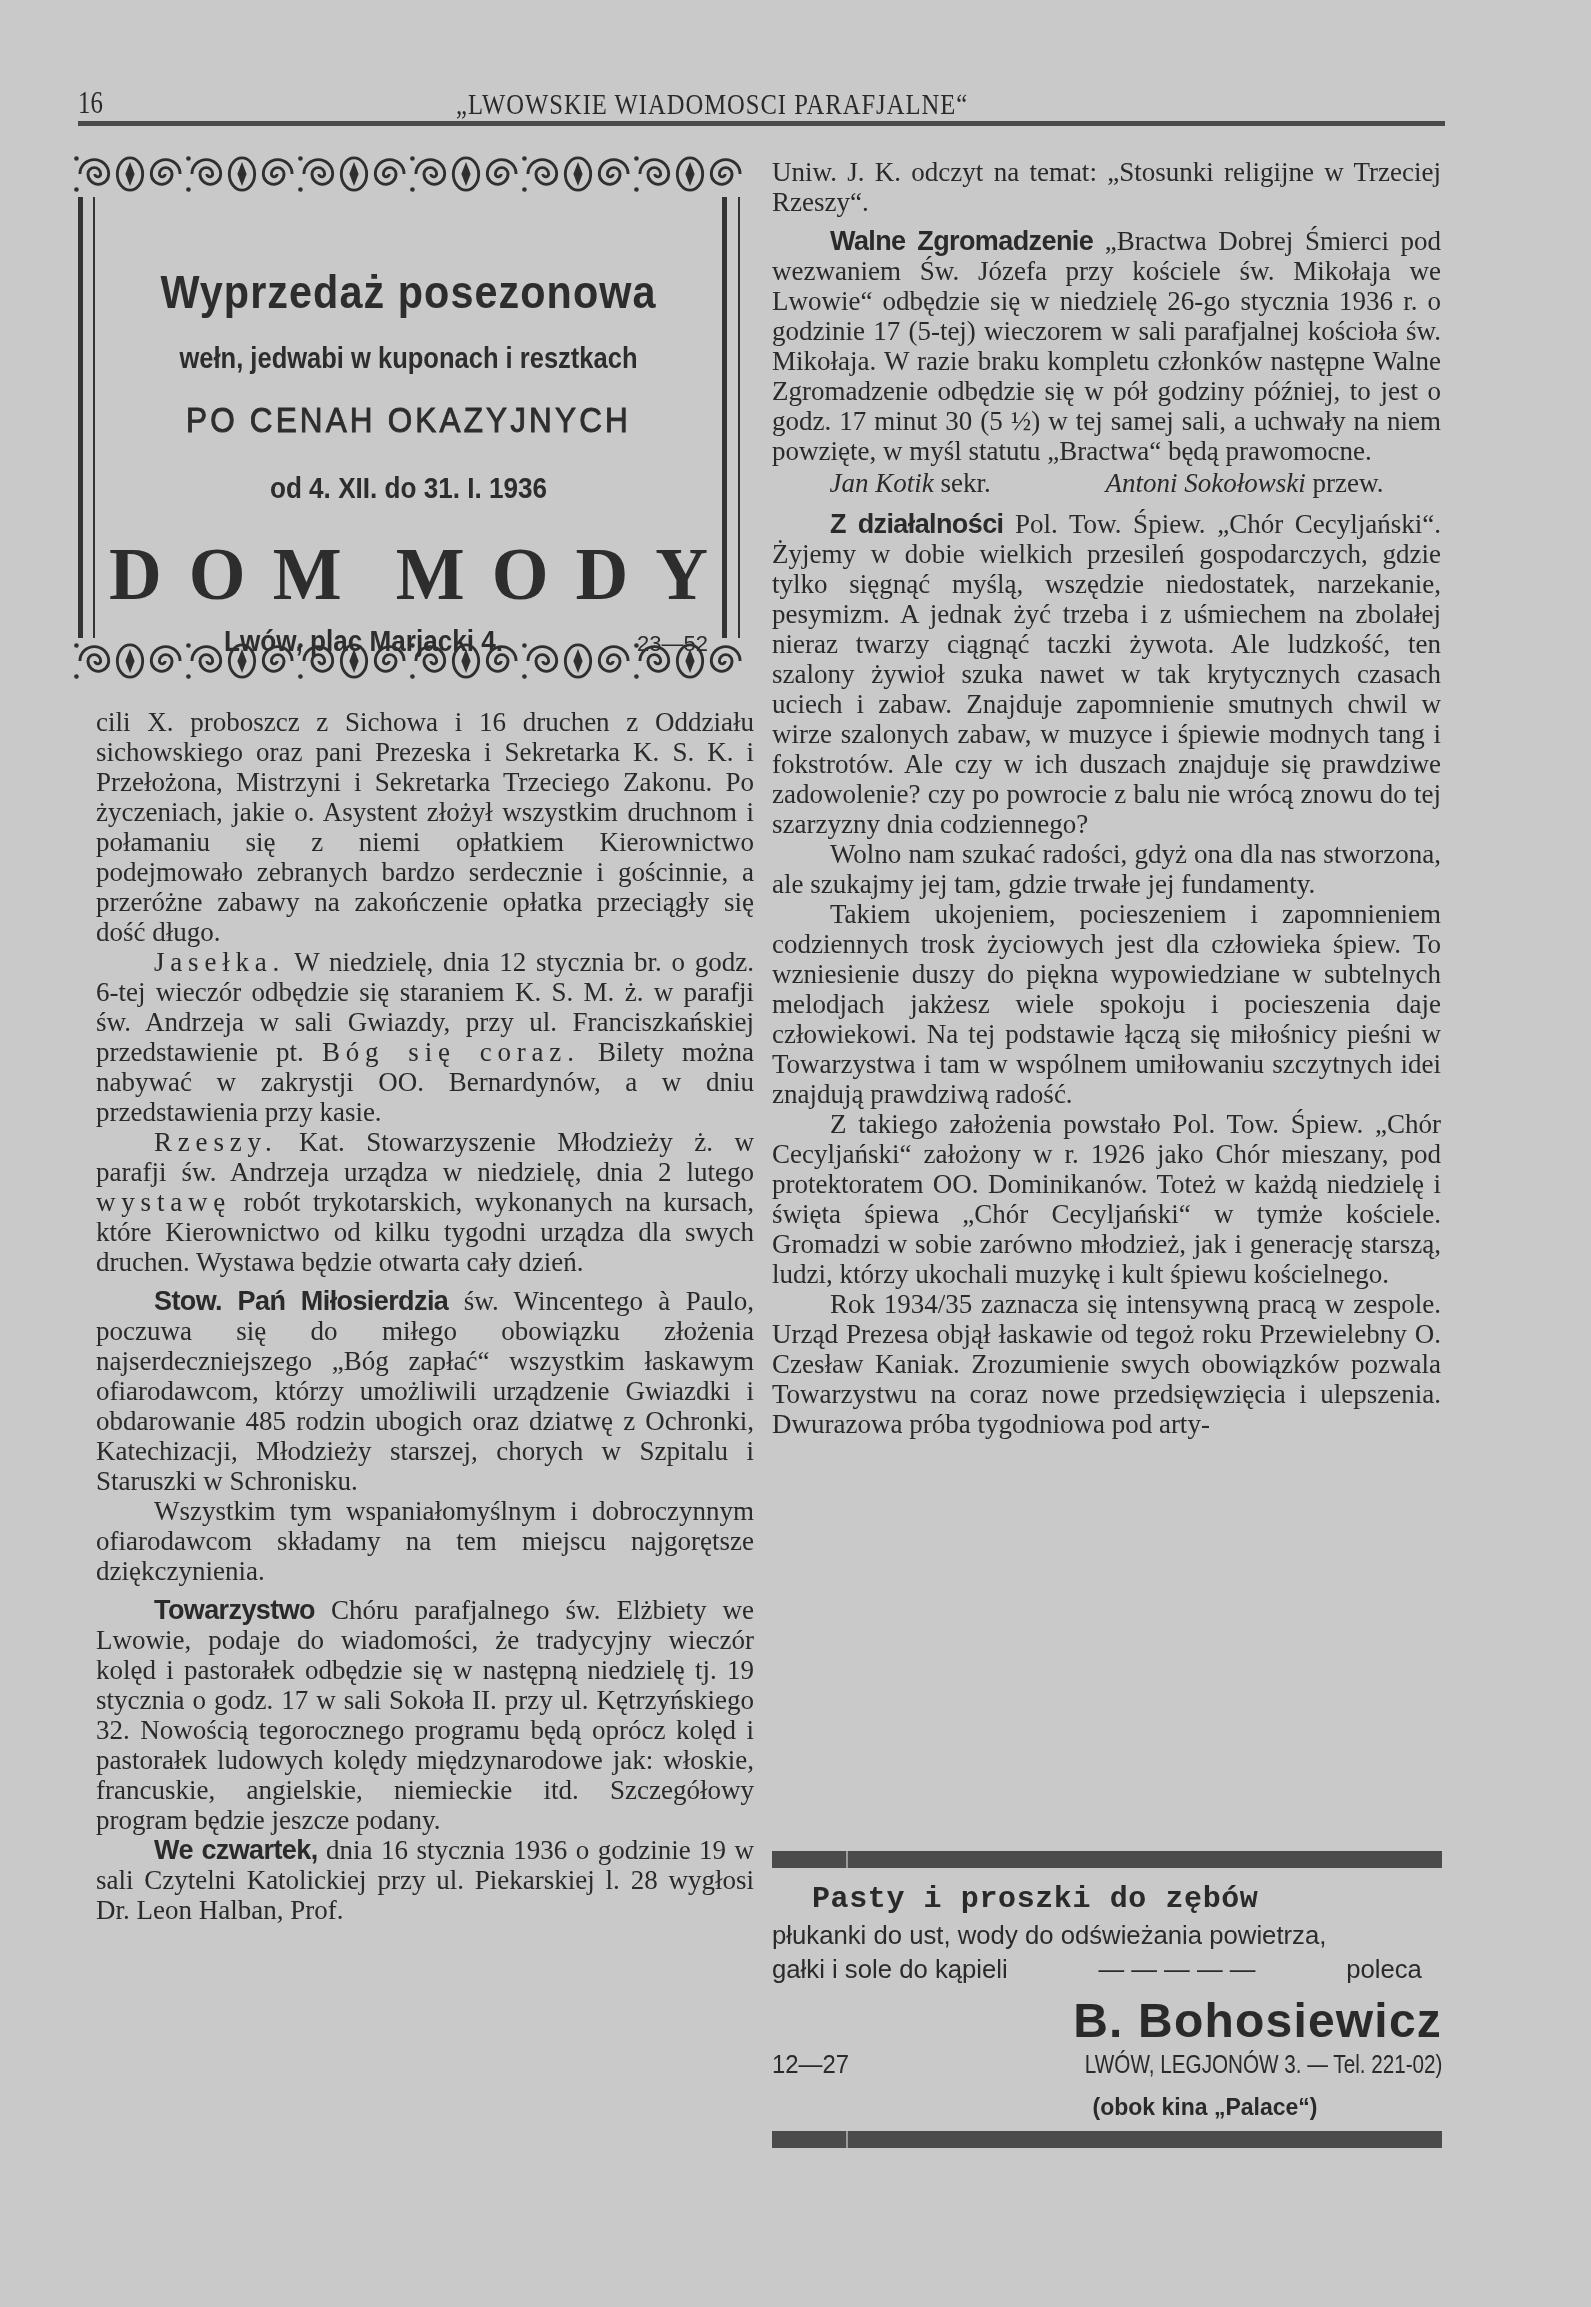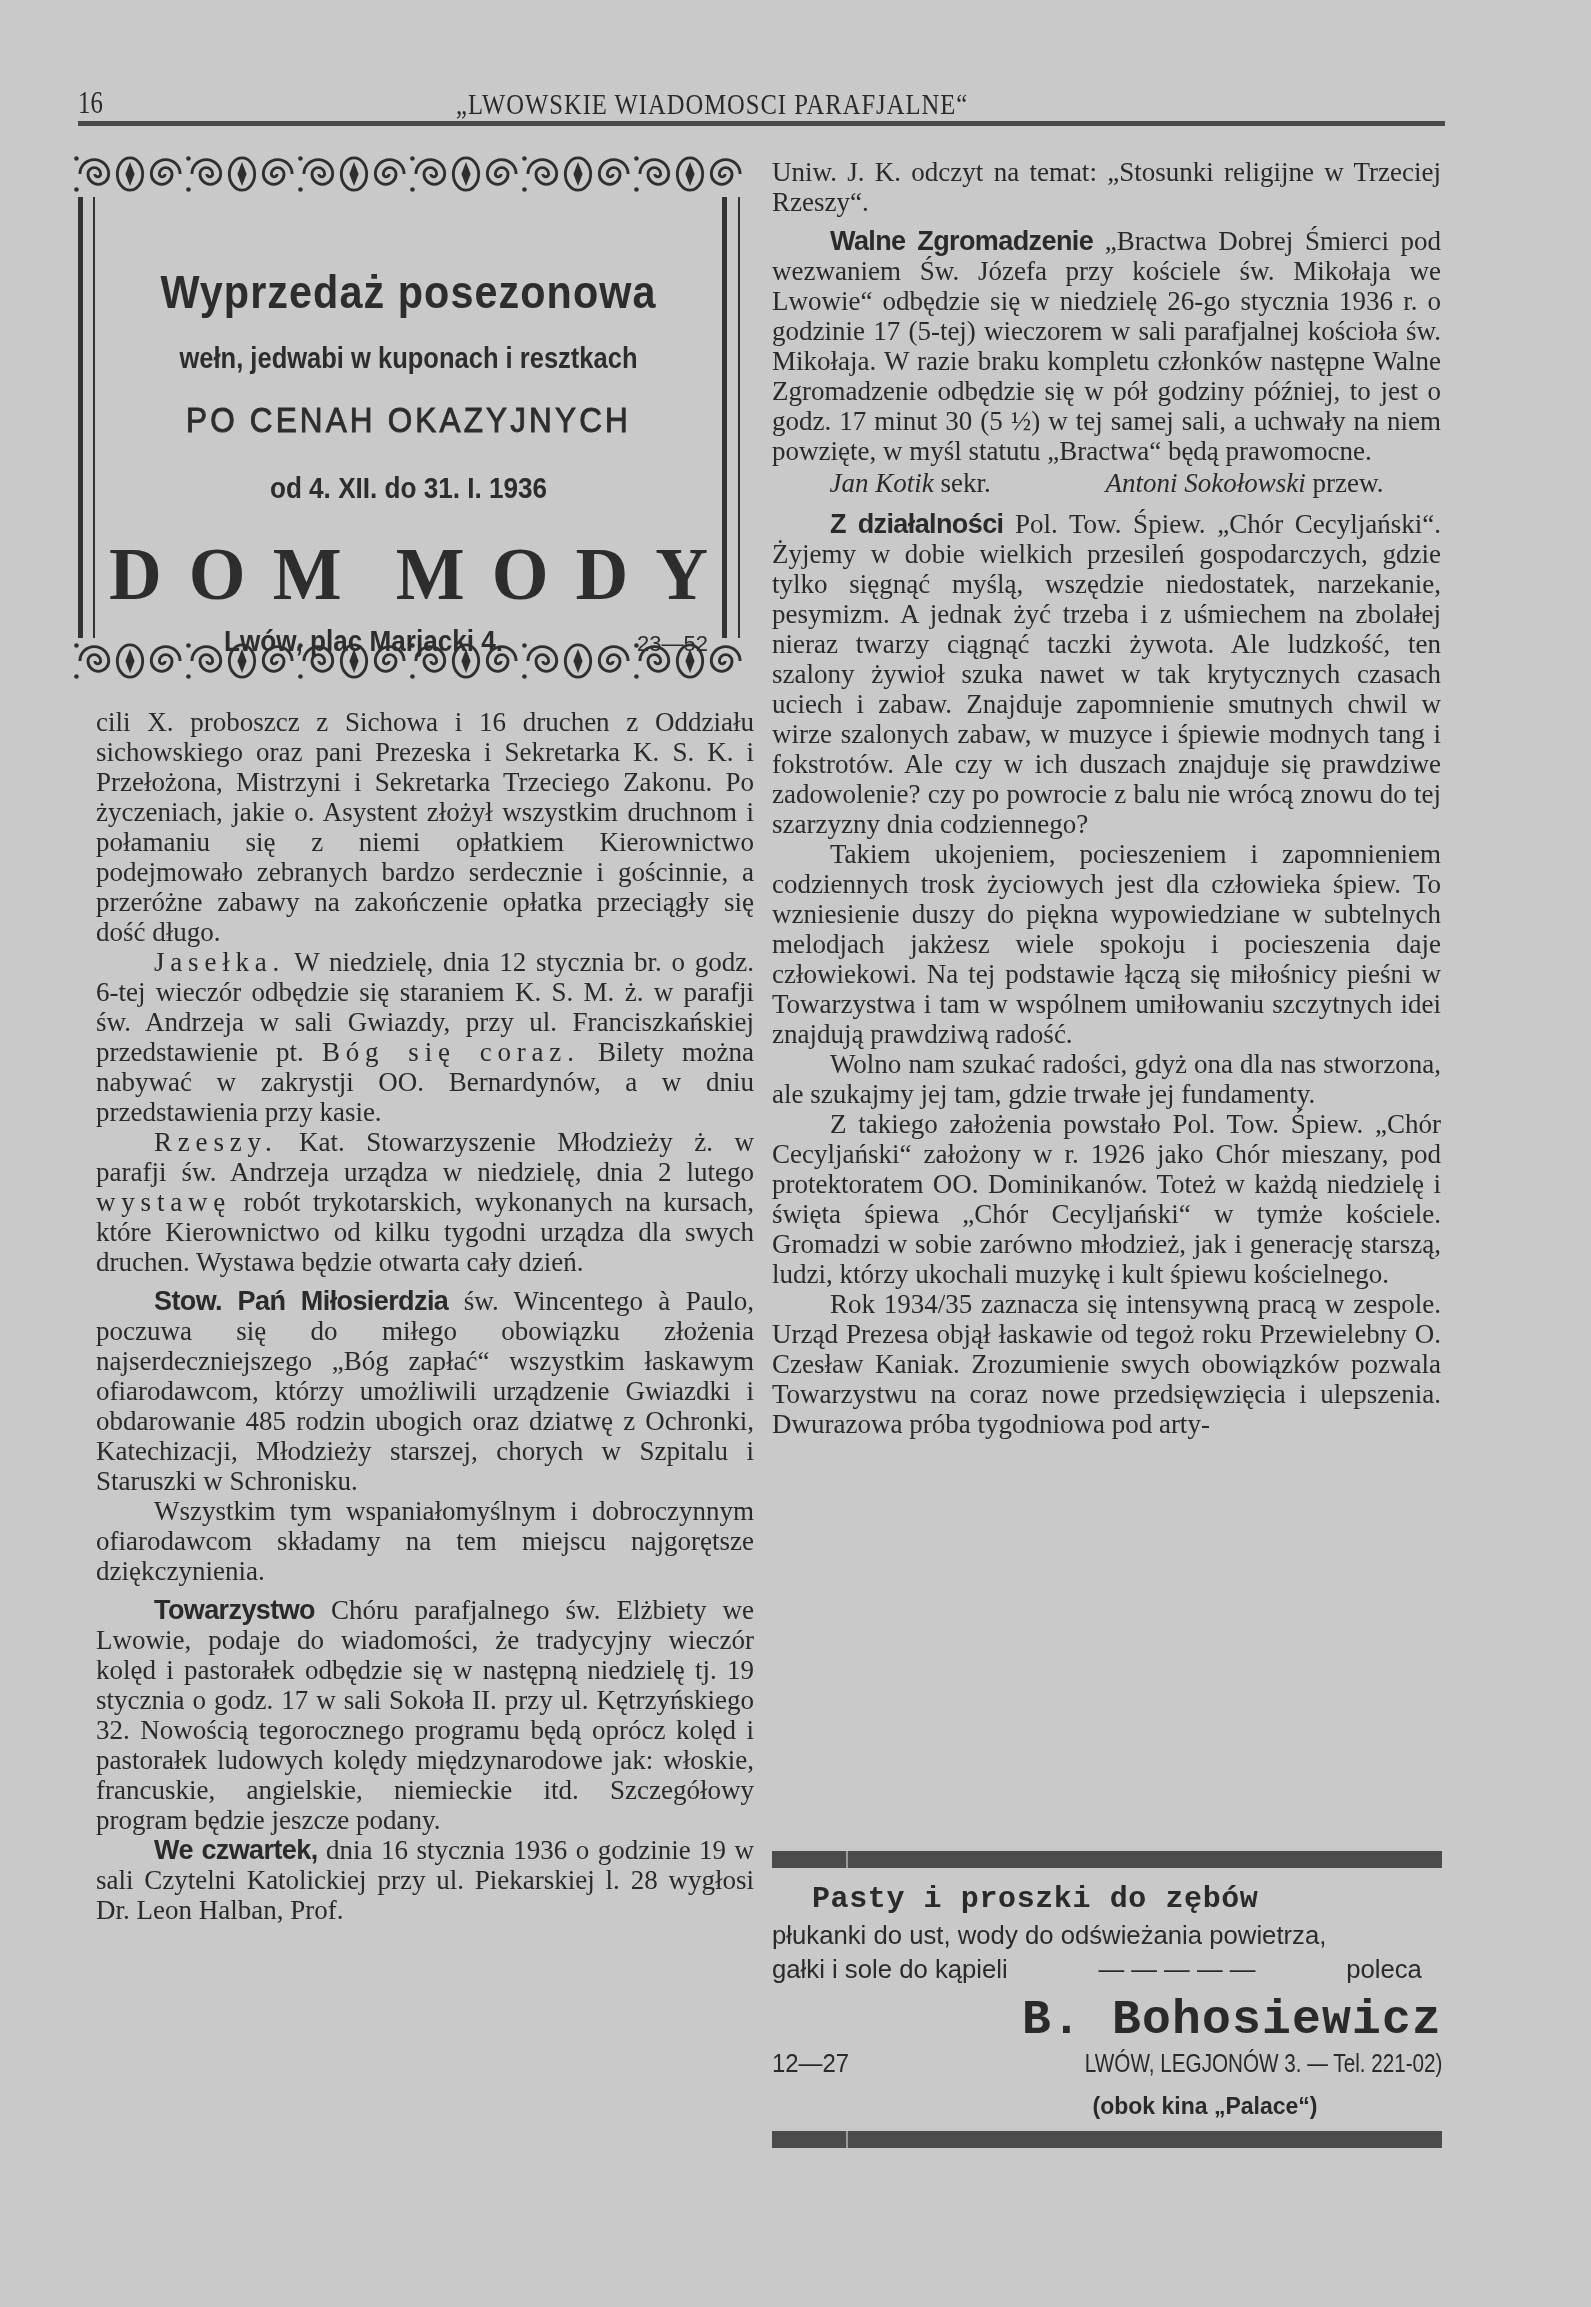--- a/index.html
+++ b/index.html
@@ -68,21 +68,21 @@
   .ad-code { position: absolute; top: 430px; right: 0; font-size: 22px; font-weight: normal; }
 
   
   .bar { position: absolute; left: 772px; width: 670px; height: 17.3px; background: #4b4b4b; }
   .bar::after { content: ""; position: absolute; left: 74px; top: 0; width: 1.7px; height: 100%; background: #9a9a9a; }
   .bar.top { top: 1851px; }
   .bar.bottom { top: 2131px; }
   .ad-boho { position: absolute; left: 772px; top: 1882px; width: 670px; }
   .boho-head { font-family: Liberation Mono, monospace; font-weight: bold; font-size: 30px; letter-spacing: 0.6px; margin-left: 40px; }
   .boho-line { font-family: "Liberation Sans", sans-serif; font-size: 26.5px; margin-top: 3.5px; display: flex; justify-content: space-between; transform: scaleX(0.97); transform-origin: left; }
-  .boho-name { text-align: right; font-family: Liberation Mono, monospace; font-weight: bold; font-size: 48px; margin-top: 8px; letter-spacing: 1.2px; }
+  .boho-name { text-align: right; font-family: Liberation Sans, sans-serif; font-weight: bold; font-size: 48px; margin-top: 8px; letter-spacing: 1.2px; }
   .boho-row { display: flex; justify-content: space-between; align-items: baseline; margin-top: 1.2px; }
   .boho-code { font-family: "Liberation Sans", sans-serif; font-size: 26.5px; transform: scaleX(0.9); transform-origin: left; }
   .boho-addr { font-family: "Liberation Sans", sans-serif; font-size: 26.5px; transform: scaleX(0.78); transform-origin: right; }
   .boho-note { text-align: center; font-family: "Liberation Sans", sans-serif; font-weight: bold; font-size: 23px; margin-top: 14px; padding-left: 196px; }
 </style>
 </head>
 <body>
 
 <div class="page-number">16</div>
 <div class="running-title">„LWOWSKIE WIADOMOSCI PARAFJALNE“</div>
@@ -249,22 +249,22 @@
 
 <div class="col col-right">
   <p>Uniw. J. K. odczyt na temat: „Stosunki religijne w Trzeciej Rzeszy“.</p>
   <div class="gap"></div>
   <p class="indent"><span class="b">Walne Zgromadzenie</span><span> „Bractwa Dobrej Śmierci pod wezwaniem Św. Józefa przy kościele św. Mikołaja we Lwowie“ odbędzie się w niedzielę 26-go stycznia 1936 r. o godzinie 17 (5-tej) wieczorem w sali parafjalnej kościoła św. Mikołaja. W razie braku kompletu członków następne Walne Zgromadzenie odbędzie się w pół godziny później, to jest o godz. 17 minut 30 (5 ½) w tej samej sali, a uchwały na niem powzięte, w myśl statutu „Bractwa“ będą prawomocne.</span></p>
   <div class="sig">
     <span><span class="i">Jan Kotik</span><span> sekr.</span></span>
     <span><span class="i">Antoni Sokołowski</span><span> przew.</span></span>
   </div>
   <p class="indent"><span class="b">Z działalności</span><span> Pol. Tow. Śpiew. „Chór Cecyljański“. Żyjemy w dobie wielkich przesileń gospodarczych, gdzie tylko sięgnąć myślą, wszędzie niedostatek, narzekanie, pesymizm. A jednak żyć trzeba i z uśmiechem na zbolałej nieraz twarzy ciągnąć taczki żywota. Ale ludzkość, ten szalony żywioł szuka nawet w tak krytycznych czasach uciech i zabaw. Znajduje zapomnienie smutnych chwil w wirze szalonych zabaw, w muzyce i śpiewie modnych tang i fokstrotów. Ale czy w ich duszach znajduje się prawdziwe zadowolenie? czy po powrocie z balu nie wrócą znowu do tej szarzyzny dnia codziennego?</span></p>
+  <p class="indent">Wolno nam szukać radości, gdyż ona dla nas stworzona, ale szukajmy jej tam, gdzie trwałe jej fundamenty.</p>
   <p class="indent">Takiem ukojeniem, pocieszeniem i zapomnieniem codziennych trosk życiowych jest dla człowieka śpiew. To wzniesienie duszy do piękna wypowiedziane w subtelnych melodjach jakżesz wiele spokoju i pocieszenia daje człowiekowi. Na tej podstawie łączą się miłośnicy pieśni w Towarzystwa i tam w wspólnem umiłowaniu szczytnych idei znajdują prawdziwą radość.</p>
-  <p class="indent">Wolno nam szukać radości, gdyż ona dla nas stworzona, ale szukajmy jej tam, gdzie trwałe jej fundamenty.</p>
   <p class="indent">Z takiego założenia powstało Pol. Tow. Śpiew. „Chór Cecyljański“ założony w r. 1926 jako Chór mieszany, pod protektoratem OO. Dominikanów. Toteż w każdą niedzielę i święta śpiewa „Chór Cecyljański“ w tymże kościele. Gromadzi w sobie zarówno młodzież, jak i generację starszą, ludzi, którzy ukochali muzykę i kult śpiewu kościelnego.</p>
   <p class="indent">Rok 1934/35 zaznacza się intensywną pracą w zespole. Urząd Prezesa objął łaskawie od tegoż roku Przewielebny O. Czesław Kaniak. Zrozumienie swych obowiązków pozwala Towarzystwu na coraz nowe przedsięwzięcia i ulepszenia. Dwurazowa próba tygodniowa pod arty-</p>
 </div>
 
 <div class="bar top"></div>
 <div class="ad-boho">
   <div class="boho-head">Pasty i proszki do zębów</div>
   <div class="boho-line">
       <span>płukanki do ust, wody do odświeżania powietrza,</span>
     </div>

